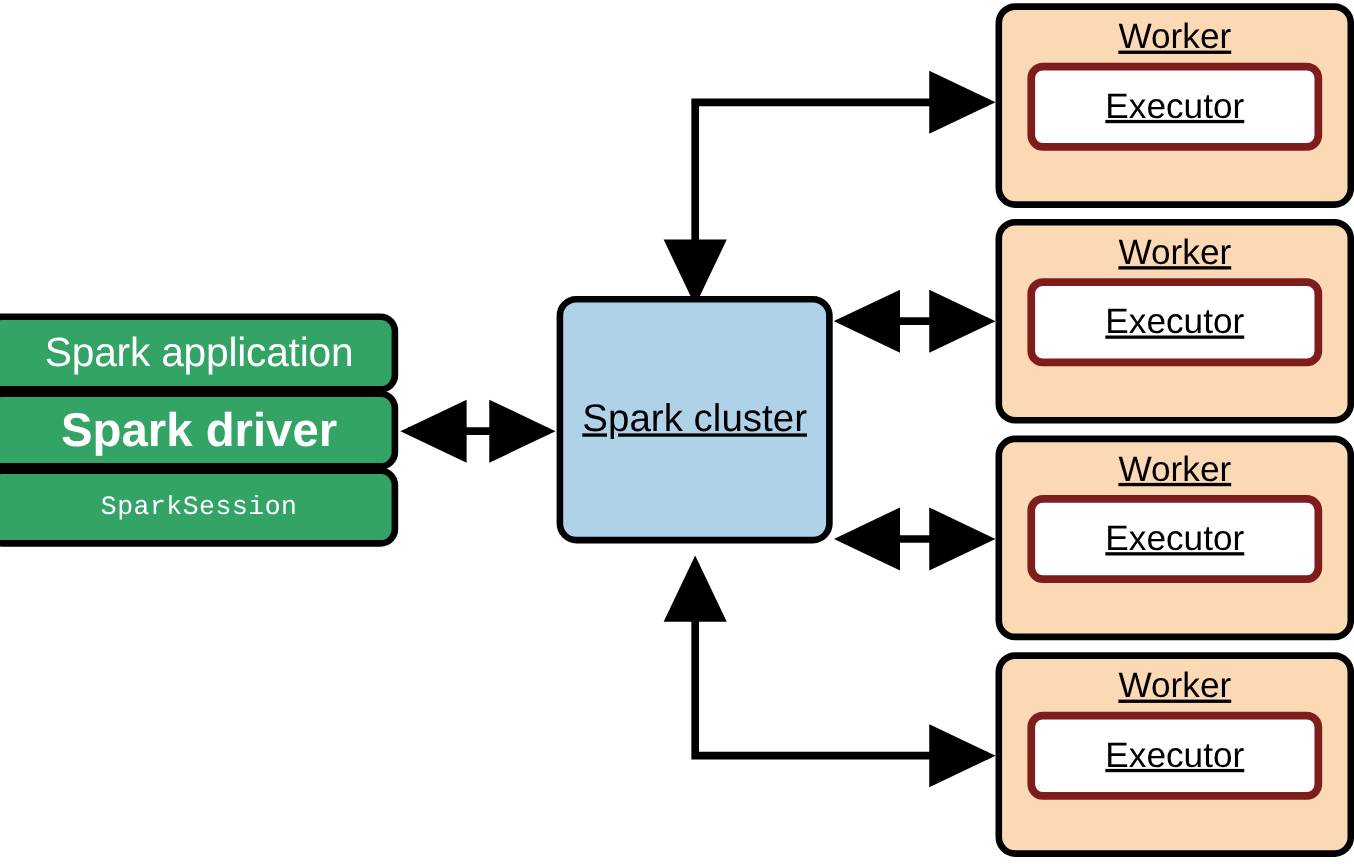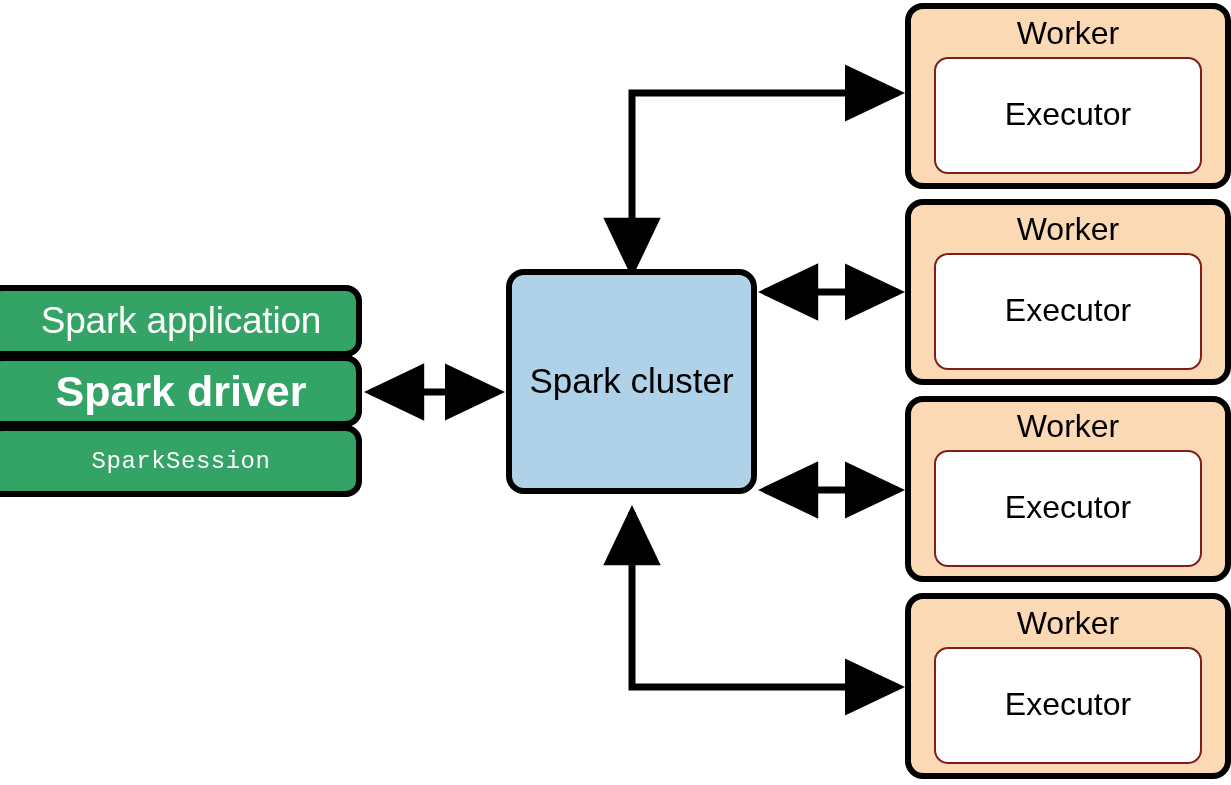--- a/index.html
+++ b/index.html
@@ -25,20 +25,21 @@
   }
   .node {
     position: absolute;
     box-sizing: border-box;
     border: 6px solid #000000;
     display: flex;
     align-items: center;
     justify-content: center;
     line-height: 1.05;
     z-index: 3;
+    text-decoration: underline;
   }
 
   
   .app-stack {
     position: absolute;
     left: -14px;
     top: 285px;
     width: 376px;
     height: 212px;
     z-index: 4;
@@ -104,22 +105,22 @@
   }
   .worker-title {
     font-size: 32px;
     font-weight: 400;
     color: #000000;
     margin-bottom: 6px;
   }
   .executor {
     box-sizing: border-box;
     width: 268px;
-    height: 117px;
-    border: 2px solid #7f1d1d;
+    height: 80px;
+    border: 7px solid #7f1d1d;
     border-radius: 14px;
     background: #ffffff;
     display: flex;
     align-items: center;
     justify-content: center;
     font-size: 32px;
     font-weight: 400;
     color: #000000;
   }
   .w1 { top: 3px; }

